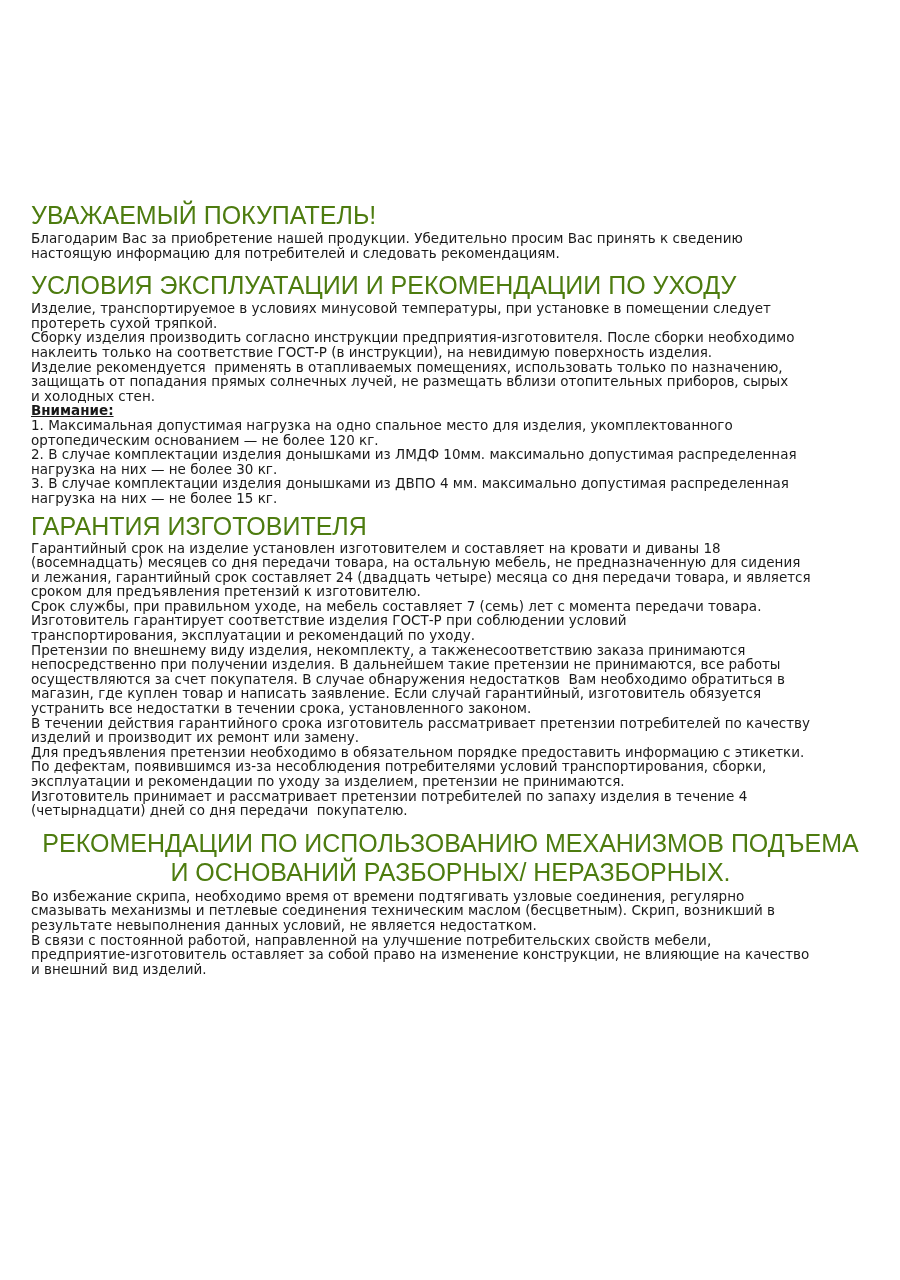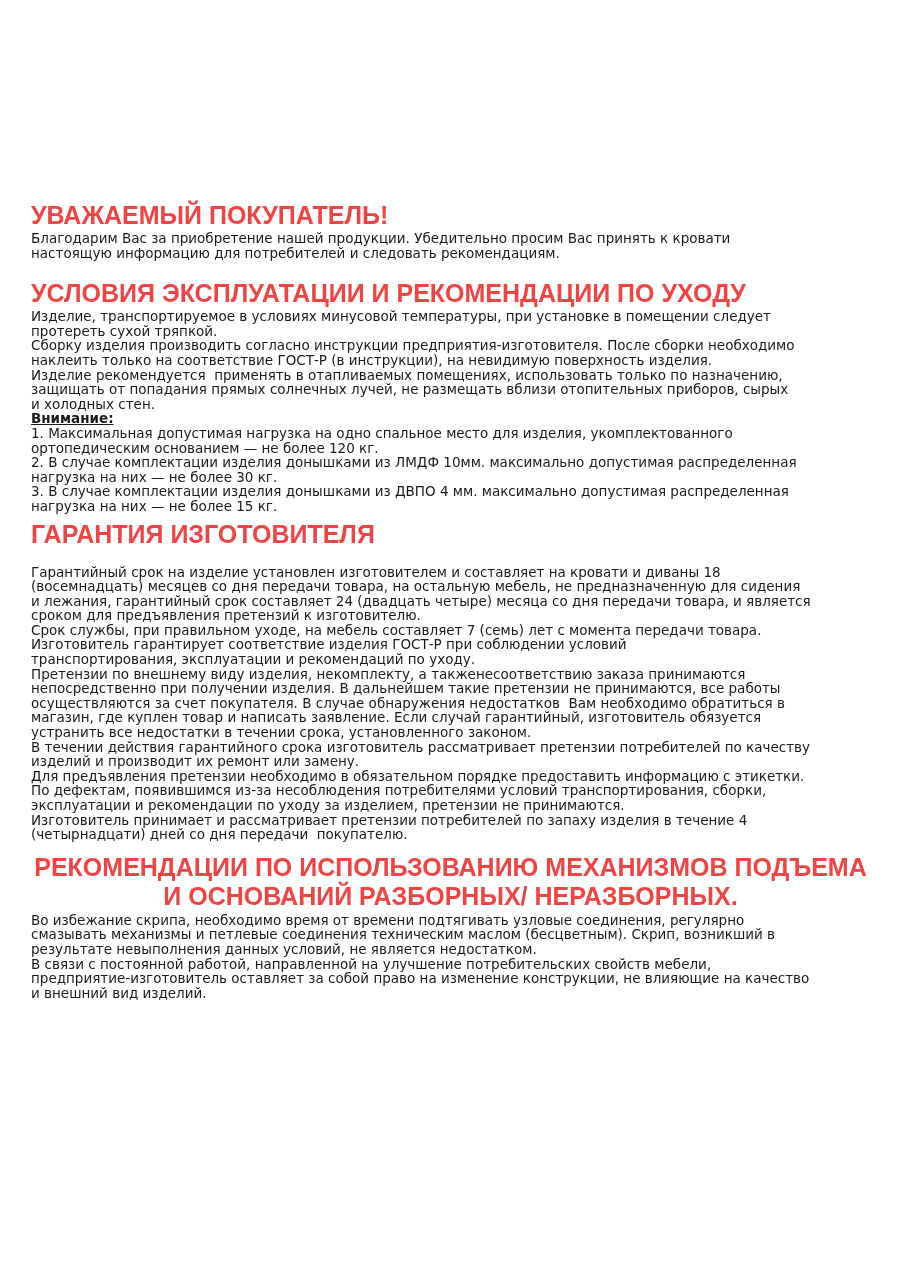--- a/index.html
+++ b/index.html
@@ -13,50 +13,50 @@
     min-height: 1280px;
     box-sizing: border-box;
     background: #ffffff;
     padding: 202px 30px 0 31px;
     color: #1a1a1a;
     font-family: "DejaVu Sans", sans-serif;
     overflow: hidden;
   }
   .doc-heading {
     font-family: "Liberation Sans", sans-serif;
-    font-weight: bold;
+    font-weight: normal;
     font-size: 25px;
     line-height: 26px;
     margin: 0 0 3px 0;
-    color: #ef4444;
+    color: #4d7c0f;
     white-space: pre-wrap;
   }
   .para {
     font-size: 13.5px;
     line-height: 14.6px;
     margin: 0;
     white-space: pre-wrap;
     color: #1a1a1a;
   }
   .attention {
     font-weight: bold;
     text-decoration: underline;
   }
-  .sec-care .doc-heading    { margin-top: 20px; }
-  .sec-warranty .doc-heading{ margin-top: 7px;  margin-bottom: 18px; }
+  .sec-care .doc-heading    { margin-top: 12px; }
+  .sec-warranty .doc-heading{ margin-top: 7px;  margin-bottom: 2px; }
   .sec-mech .doc-heading    { margin-top: 11px; line-height: 29px; margin-bottom: 2px; text-align: center; }
 </style>
 </head>
 <body>
 
 <div class="page">
 
   <section class="sec sec-dear">
     <h1 class="doc-heading">УВАЖАЕМЫЙ ПОКУПАТЕЛЬ!</h1>
-    <p class="para">Благодарим Вас за приобретение нашей продукции. Убедительно просим Вас принять к кровати
+    <p class="para">Благодарим Вас за приобретение нашей продукции. Убедительно просим Вас принять к сведению
 настоящую информацию для потребителей и следовать рекомендациям.</p>
   </section>
 
   <section class="sec sec-care">
     <h1 class="doc-heading">УСЛОВИЯ ЭКСПЛУАТАЦИИ И РЕКОМЕНДАЦИИ ПО УХОДУ</h1>
     <p class="para">Изделие, транспортируемое в условиях минусовой температуры, при установке в помещении следует
 протереть сухой тряпкой.</p>
     <p class="para">Сборку изделия производить согласно инструкции предприятия-изготовителя. После сборки необходимо
 наклеить только на соответствие ГОСТ-Р (в инструкции), на невидимую поверхность изделия.</p>
     <p class="para">Изделие рекомендуется  применять в отапливаемых помещениях, использовать только по назначению,

